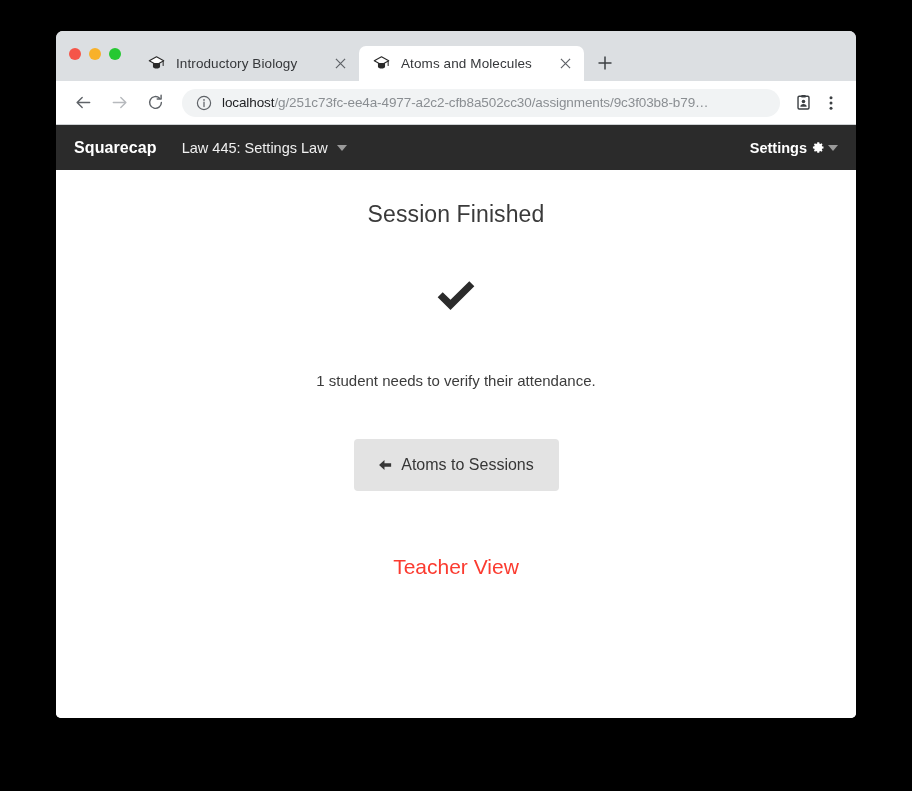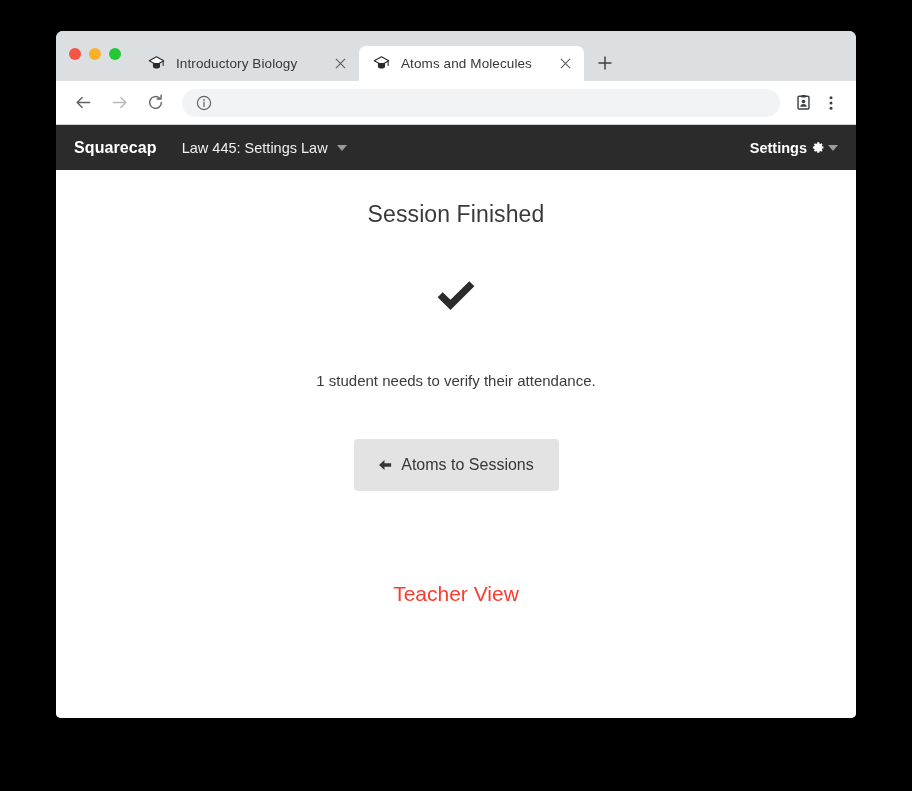--- a/index.html
+++ b/index.html
@@ -274,21 +274,21 @@
     color: #363636;
     cursor: pointer;
   }
   .arrow-left {
     width: 14px;
     height: 14px;
     display: block;
     color: #363636;
   }
   .teacher-view {
-    margin-top: 91px;
+    margin-top: 64px;
     font-size: 21px;
     color: #fb3b30;
     cursor: pointer;
     display: inline-block;
   }
   .row { display: block; }
 </style>
 </head>
 <body>
 
@@ -357,20 +357,21 @@
         <path d="M15.9 2.3v4.1h-4.1" stroke="currentColor" stroke-width="1.5" fill="none" stroke-linecap="round" stroke-linejoin="round"></path>
       </svg>
     </div>
 
     <div class="omnibox">
       <svg class="info-icon" viewBox="0 0 16 16">
         <circle cx="8" cy="8" r="6.6" stroke="currentColor" stroke-width="1.2" fill="none"></circle>
         <circle cx="8" cy="4.9" r="0.85" fill="currentColor"></circle>
         <path d="M8 7.1v4.4" stroke="currentColor" stroke-width="1.25" stroke-linecap="round"></path>
       </svg>
+      <span class="url"><span class="host">localhost</span><span class="path">/g/251c73fc-ee4a-4977-a2c2-cfb8a502cc30/assignments/9c3f03b8-b79…</span></span>
     </div>
 
     <div class="tb-icon">
       <svg width="17" height="17" viewBox="0 0 18 18">
         <rect x="3.2" y="2.4" width="11.6" height="13.4" rx="1.2" stroke="currentColor" stroke-width="1.5" fill="none"></rect>
         <rect x="6.6" y="1" width="4.8" height="2.8" rx="0.9" fill="currentColor"></rect>
         <circle cx="9" cy="8" r="1.9" fill="currentColor"></circle>
         <path d="M5.6 13.6c0-2 1.6-3 3.4-3s3.4 1 3.4 3z" fill="currentColor"></path>
       </svg>
     </div>

